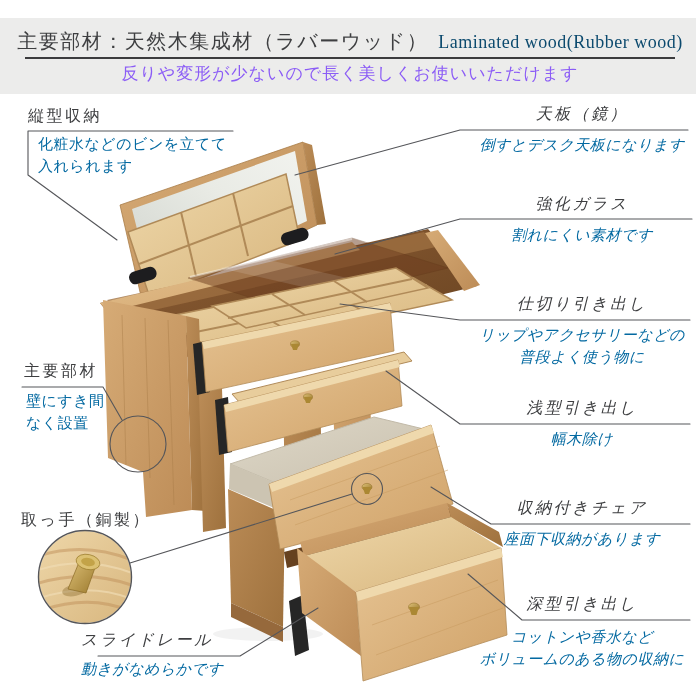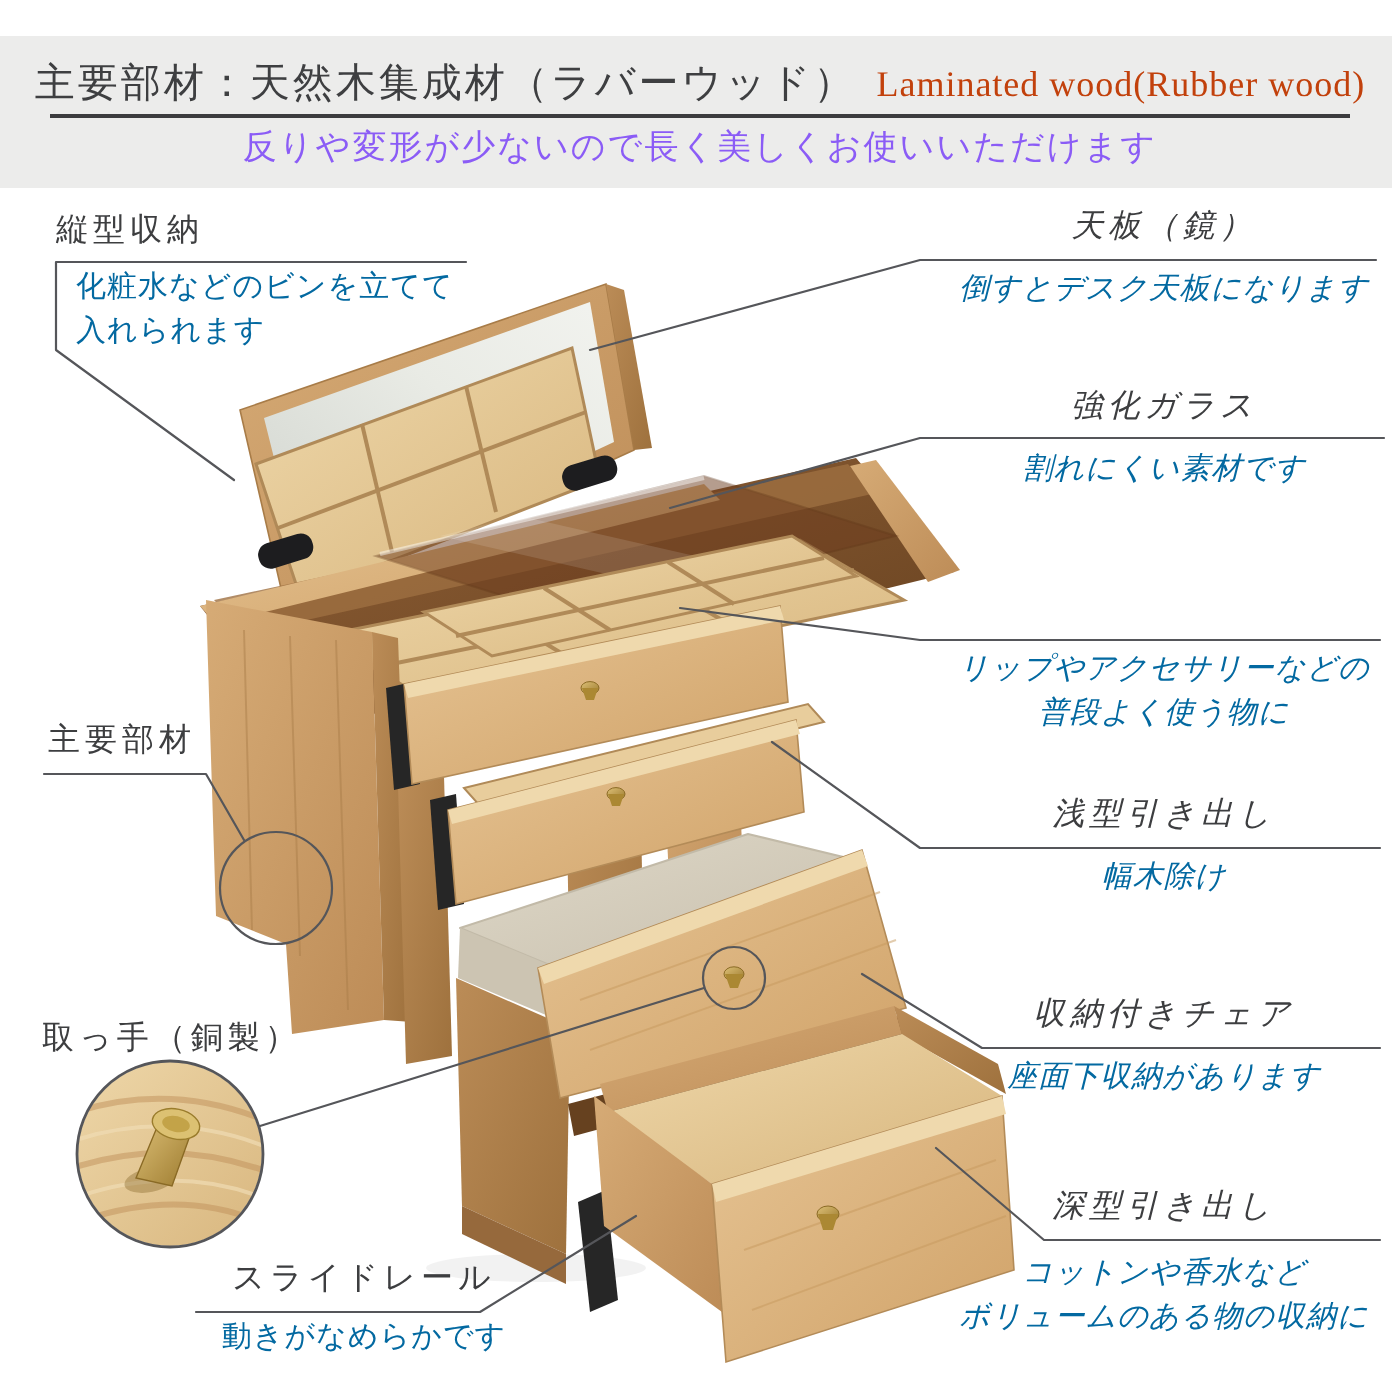--- a/index.html
+++ b/index.html
@@ -3,31 +3,31 @@
 <meta charset="utf-8">
 <style>
   html,body{margin:0;padding:0;background:#ffffff;}
   #stage{position:relative;width:656px;height:700px;overflow:hidden;background:#ffffff;
          font-family:"Liberation Sans",sans-serif;padding-left:40px;}
   
   .band{position:absolute;left:0;top:18px;width:700px;height:76px;background:#ececeb;}
   .hline{position:absolute;left:28px;top:28px;width:644px;height:26px;display:flex;
          justify-content:center;align-items:baseline;gap:10px;white-space:nowrap;}
   .h-jp{font-size:20px;color:#3e3f41;letter-spacing:1.5px;}
-  .h-en{font-family:"Liberation Serif",serif;font-size:18px;color:#c2410c;letter-spacing:0.5px;}
+  .h-en{font-family:"Liberation Serif",serif;font-size:18px;color:#0c4a6e;letter-spacing:0.5px;}
   .hrule{position:absolute;left:25px;top:57px;width:650px;height:1.5px;background:#3c3c3e;}
   .subtitle{position:absolute;left:0;top:62px;width:700px;text-align:center;
             font-size:17px;color:#8b5cf6;letter-spacing:1px;}
   
   .co-title{position:absolute;font-size:16px;color:#3d3e40;letter-spacing:2.5px;
             white-space:nowrap;line-height:20px;}
   .co-desc{position:absolute;font-size:15px;color:#0369a1;letter-spacing:0.5px;
            white-space:nowrap;line-height:22px;}
   .rc{left:464px;width:236px;text-align:center;font-style:italic;}
-  .lc-center{left:97px;width:170px;text-align:center;}
+  .lc-center{left:81px;width:170px;text-align:left;font-style:italic;}
   svg{position:absolute;left:0;top:0;}
 </style>
 </head>
 <body>
 
 <div id="stage">
 
   <div class="band"></div>
   <div class="hline">
     <span class="h-jp">主要部材：天然木集成材（ラバーウッド）</span>
@@ -229,29 +229,34 @@
     <div>化粧水などのビンを立てて</div>
     <div>入れられます</div>
   </div>
 
   <div class="co-title rc" style="top:104px">天板（鏡）</div>
   <div class="co-desc rc" style="top:134px">倒すとデスク天板になります</div>
 
   <div class="co-title rc" style="top:194px">強化ガラス</div>
   <div class="co-desc rc" style="top:224px">割れにくい素材です</div>
 
+  <div class="co-title rc" style="top:294px">仕切り引き出し</div>
   <div class="co-desc rc" style="top:324px">
     <div>リップやアクセサリーなどの</div>
     <div>普段よく使う物に</div>
   </div>
 
   <div class="co-title rc" style="top:398px">浅型引き出し</div>
   <div class="co-desc rc" style="top:428px">幅木除け</div>
 
   <div class="co-title" style="left:24px;top:361px">主要部材</div>
+  <div class="co-desc" style="left:26px;top:390px">
+    <div>壁にすき間</div>
+    <div>なく設置</div>
+  </div>
 
   <div class="co-title" style="left:21px;top:510px">取っ手（銅製）</div>
 
   <div class="co-title rc" style="top:498px">収納付きチェア</div>
   <div class="co-desc rc" style="top:528px">座面下収納があります</div>
 
   <div class="co-title lc-center" style="top:630px">スライドレール</div>
   <div class="co-desc lc-center" style="top:658px">動きがなめらかです</div>
 
   <div class="co-title rc" style="top:594px">深型引き出し</div>

